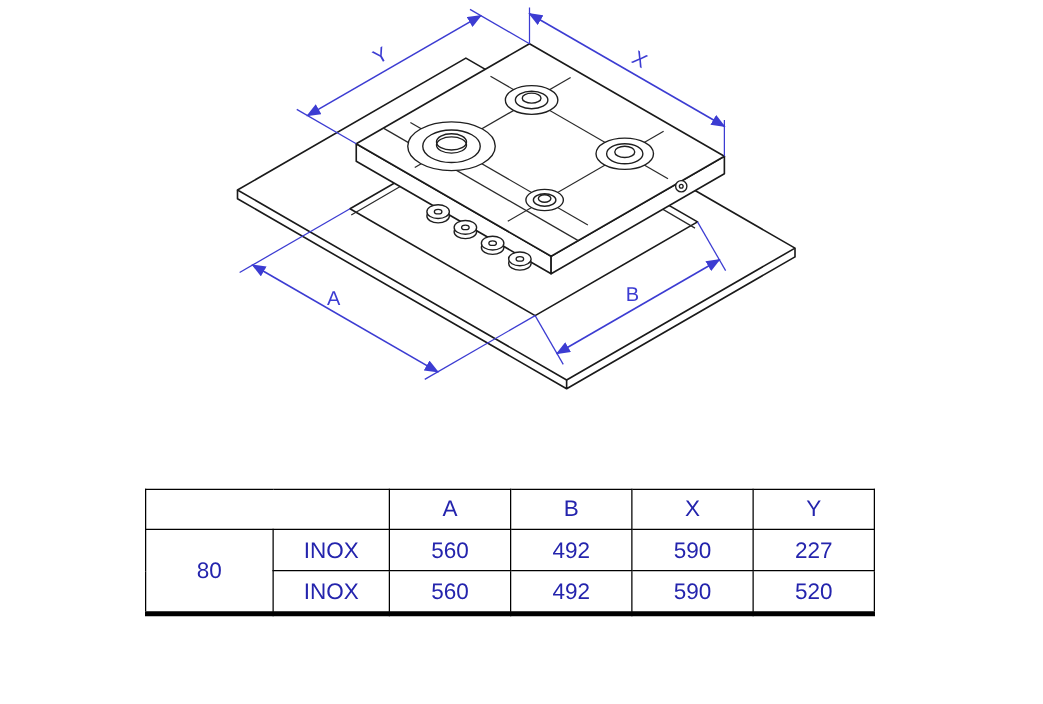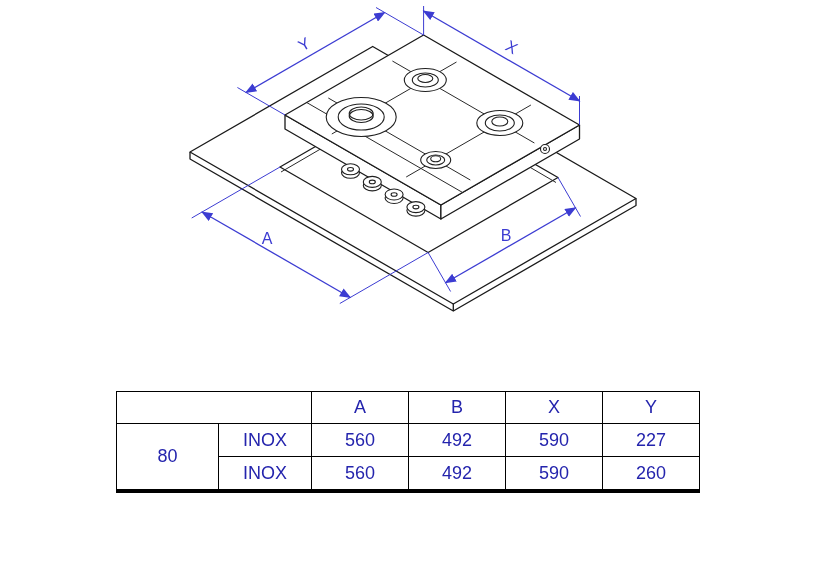--- a/index.html
+++ b/index.html
@@ -163,18 +163,18 @@
       <td>560</td>
       <td>492</td>
       <td>590</td>
       <td>227</td>
     </tr>
     <tr class="datarow">
       <td>INOX</td>
       <td>560</td>
       <td>492</td>
       <td>590</td>
-      <td>260</td>
+      <td>520</td>
     </tr>
   </tbody>
     </table>
 
 </div>
 
 </body></html>

